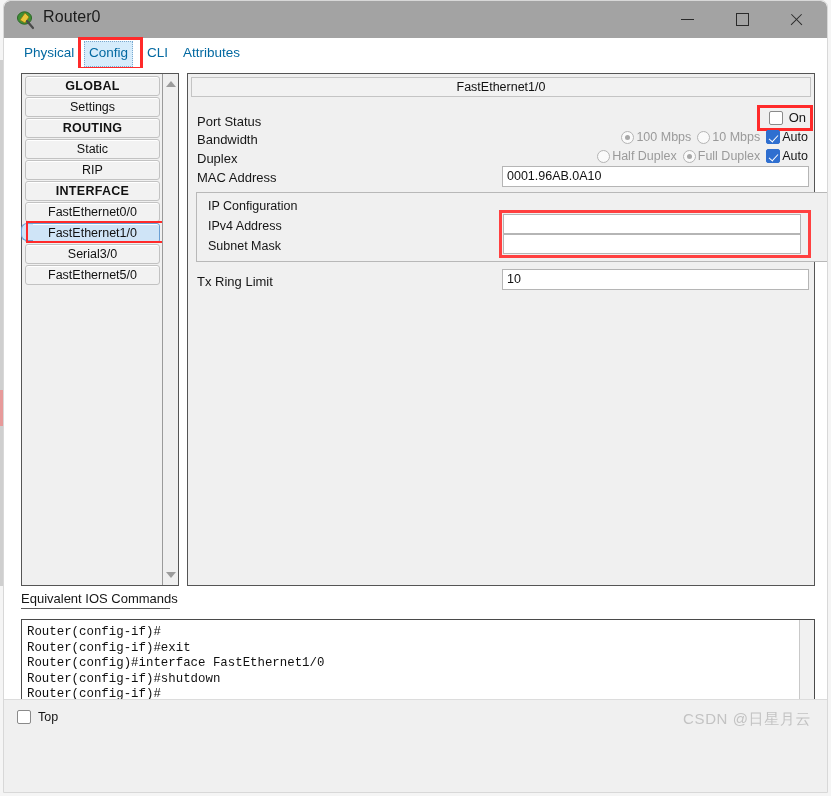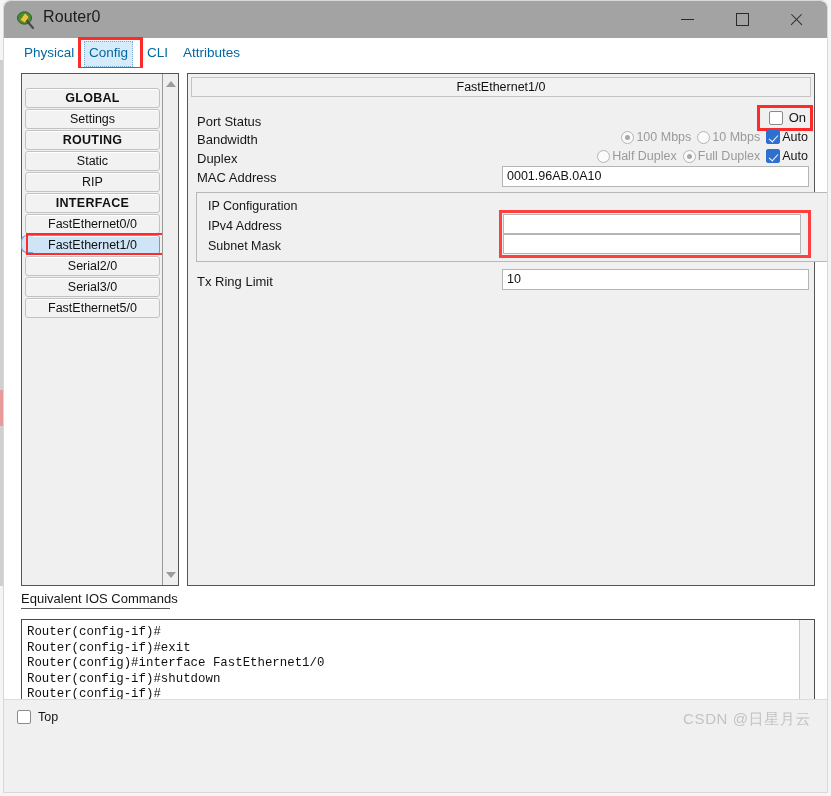--- a/index.html
+++ b/index.html
@@ -80,21 +80,21 @@
   #content{
     position:absolute;left:0;top:67px;width:825px;height:726px;
     background:#ffffff;
   }
 
   
   #sidebar{
     position:absolute;left:17px;top:5px;width:158px;height:513px;
     background:#f0f0f0;border:1px solid #555;box-sizing:border-box;
   }
-  #sidebar-list{position:absolute;left:0;top:0;width:141px;padding:14px 3px 0 3px;box-sizing:border-box;}
+  #sidebar-list{position:absolute;left:0;top:0;width:141px;padding:2px 3px 0 3px;box-sizing:border-box;}
   .side-item{
     height:18px;line-height:18px;text-align:center;
     font-size:12.5px;color:#111;
     background:#f2f2f2;border:1px solid #c2c2c2;border-radius:3px;
     margin-bottom:1px;cursor:default;white-space:nowrap;
     box-shadow:inset 0 1px 0 #fff;
   }
   .side-item.hdr{font-weight:bold;letter-spacing:.3px;}
   .side-item.sel{background:#cfe4f7;border-color:#6a9fd4;}
   .sel-wrap{position:relative;}
@@ -296,21 +296,20 @@
         <div class="side-item">RIP</div>
         <div class="side-item hdr">INTERFACE</div>
         <div class="side-item">FastEthernet0/0</div>
 
         <div class="sel-wrap">
           <span class="sel-knob"></span>
           <div class="side-item sel">FastEthernet1/0</div>
           <div class="sel-redbox"></div>
         </div>
 
-        <div class="side-item">Serial2/0</div>
         <div class="side-item">Serial3/0</div>
         <div class="side-item">FastEthernet5/0</div>
       </div>
 
       <div id="side-scroll">
         <div class="sb-arrow" id="side-up">
           <span class="tri-up"></span>
         </div>
         <div class="sb-arrow" id="side-down">
           <span class="tri-down"></span>

